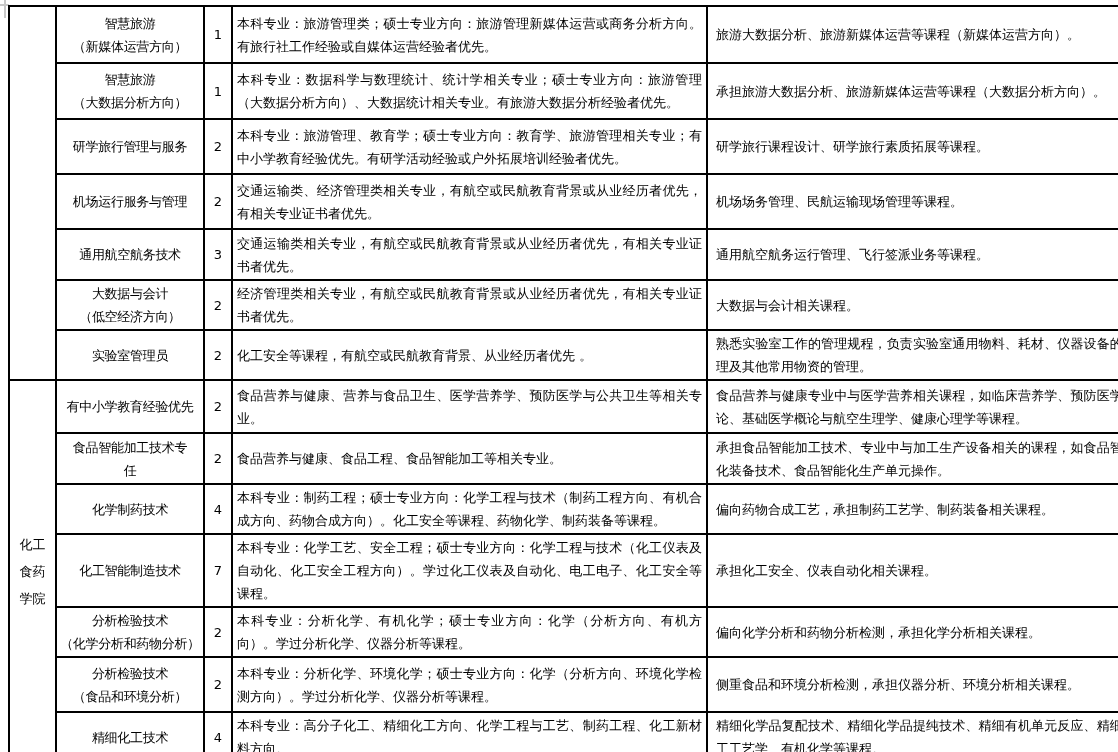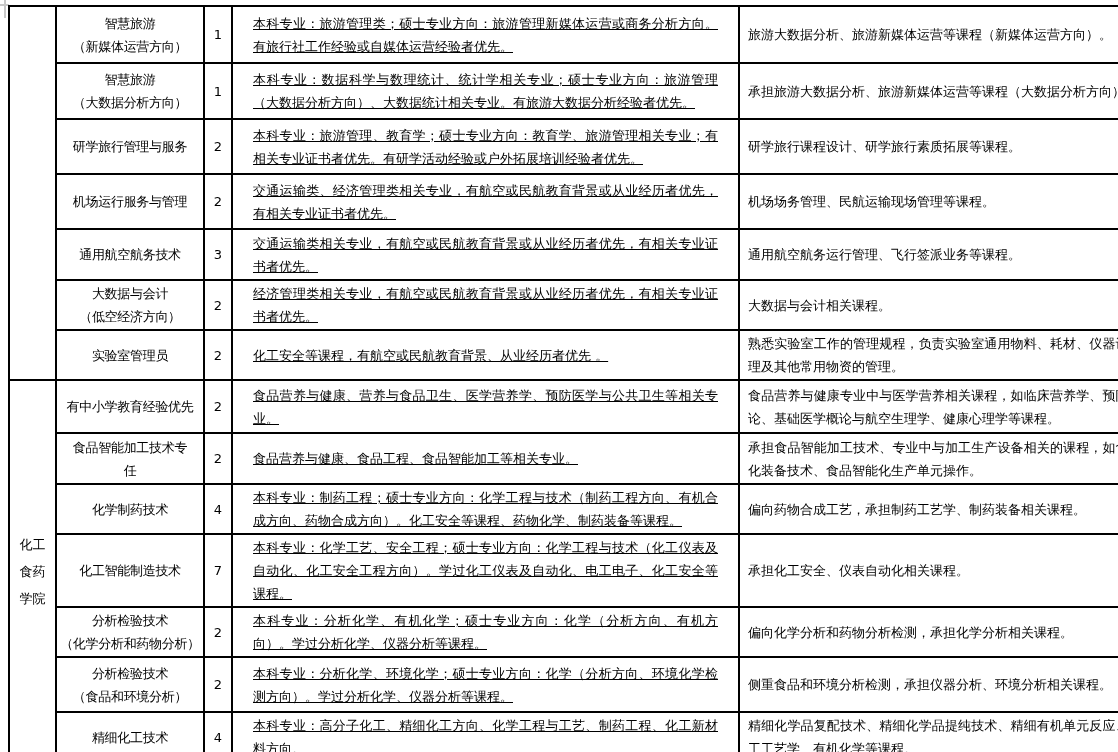--- a/index.html
+++ b/index.html
@@ -28,21 +28,21 @@
   }
   td.college{
     width:45px;text-align:center;white-space:pre-line;line-height:27px;
   }
   td.position{
     width:144px;text-align:center;white-space:pre-line;padding:0 1px;
     letter-spacing:-0.3px;
     margin-left:34px;
   }
   td.count{width:26px;text-align:center;}
-  td.requirements{width:465px;text-align:justify;padding:1px 20px;text-decoration:underline;}
+  td.requirements{width:465px;text-align:justify;padding:1px 4px;}
   td.duties{width:420px;text-align:justify;padding:1px 8px;}
 </style>
 </head>
 <body>
 
 <div id="page">
   <div id="edge-v" class="edge-mark"></div>
   <div id="edge-h" class="edge-mark"></div>
 
   <table id="recruit">
@@ -58,21 +58,21 @@
         <tr style="height: 56px;">
           <td class="position">智慧旅游
 （大数据分析方向）</td>
           <td class="count">1</td>
           <td class="requirements">本科专业：数据科学与数理统计、统计学相关专业；硕士专业方向：旅游管理（大数据分析方向）、大数据统计相关专业。有旅游大数据分析经验者优先。</td>
           <td class="duties">承担旅游大数据分析、旅游新媒体运营等课程（大数据分析方向）。</td>
         </tr>
         <tr style="height: 55px;">
           <td class="position">研学旅行管理与服务</td>
           <td class="count">2</td>
-          <td class="requirements">本科专业：旅游管理、教育学；硕士专业方向：教育学、旅游管理相关专业；有相关专业证书者优先。有研学活动经验或户外拓展培训经验者优先。</td>
+          <td class="requirements">本科专业：旅游管理、教育学；硕士专业方向：教育学、旅游管理相关专业；有中小学教育经验优先。有研学活动经验或户外拓展培训经验者优先。</td>
           <td class="duties">研学旅行课程设计、研学旅行素质拓展等课程。</td>
         </tr>
         <tr style="height: 55px;">
           <td class="position">机场运行服务与管理</td>
           <td class="count">2</td>
           <td class="requirements">交通运输类、经济管理类相关专业，有航空或民航教育背景或从业经历者优先，有相关专业证书者优先。</td>
           <td class="duties">机场场务管理、民航运输现场管理等课程。</td>
         </tr>
         <tr style="height: 51px;">
           <td class="position">通用航空航务技术</td>

